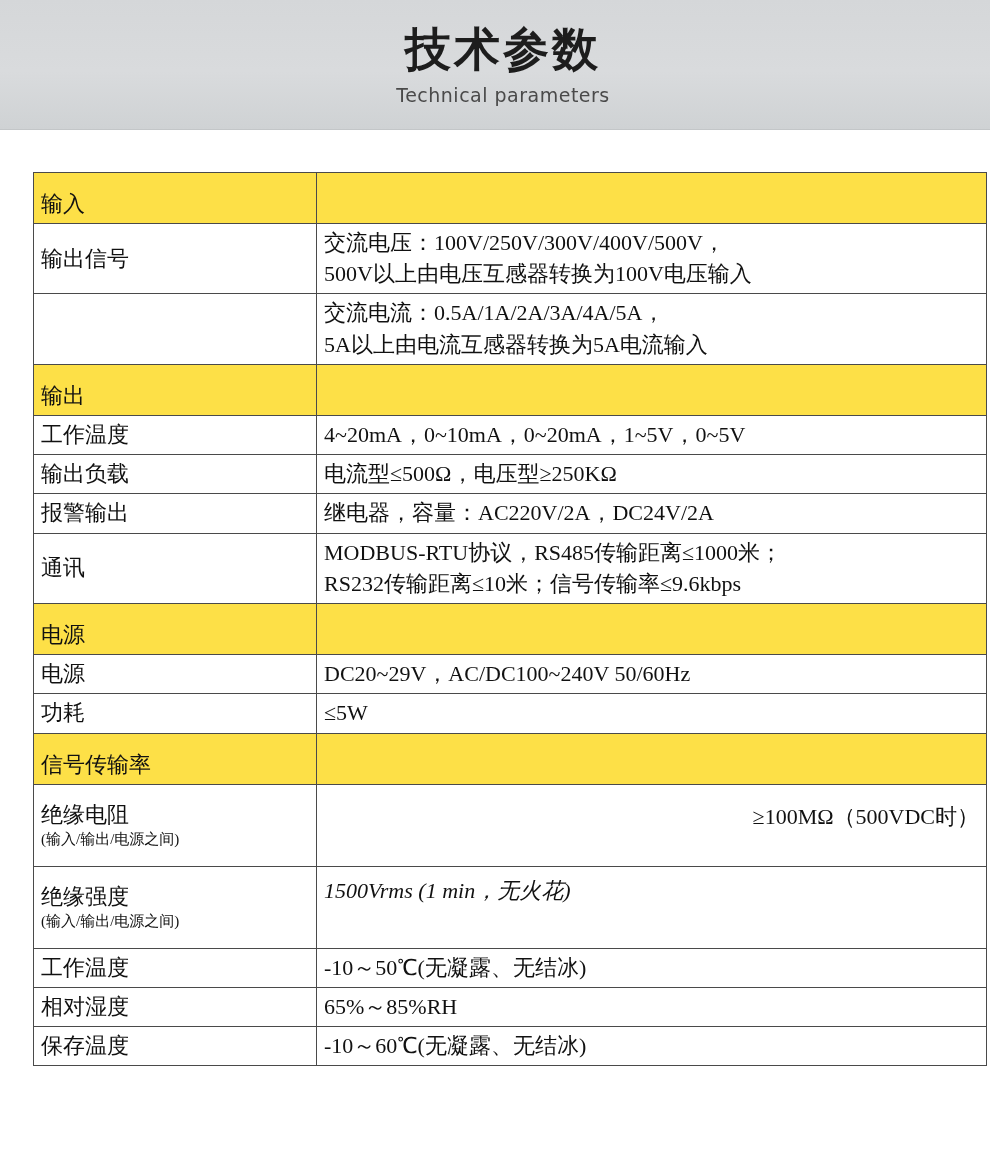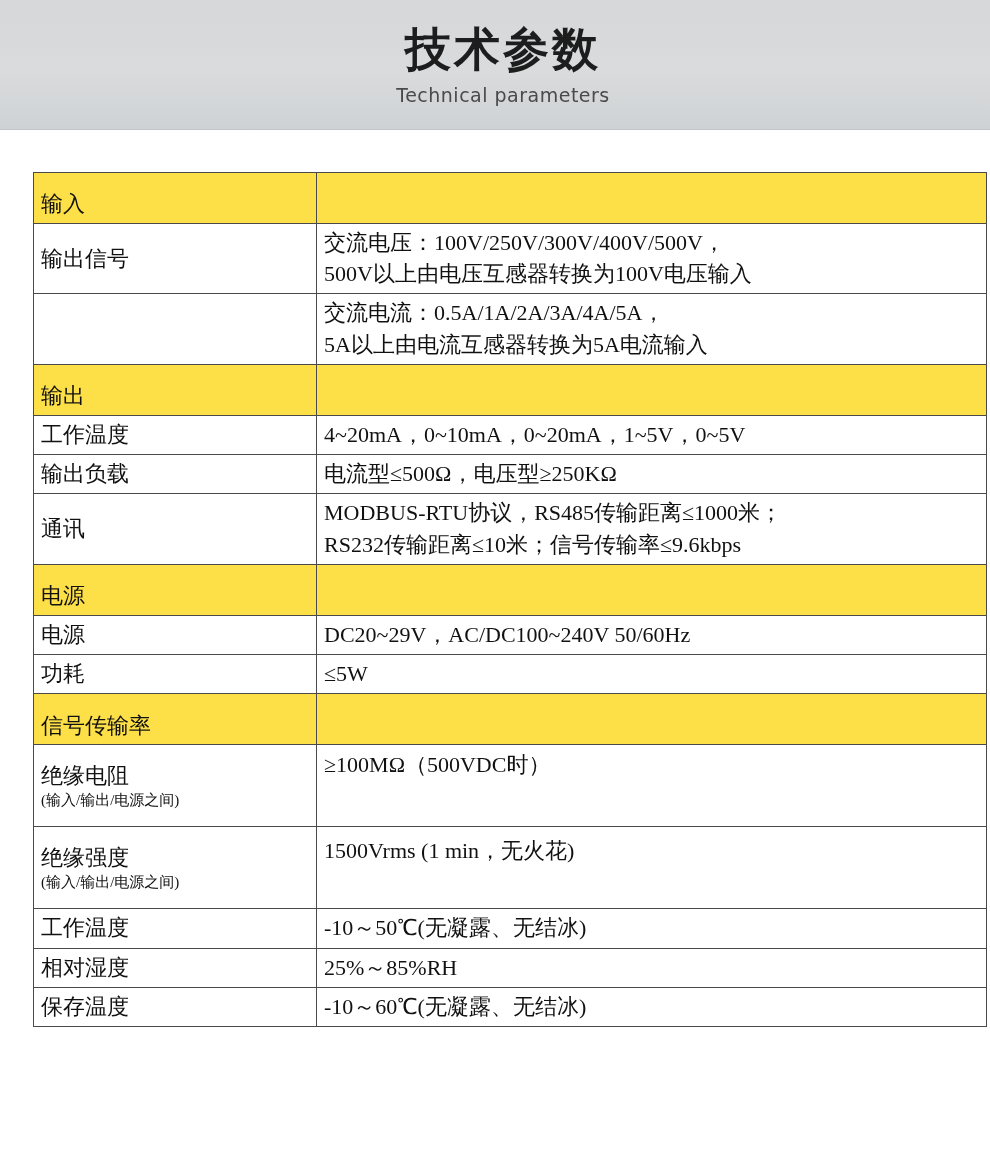--- a/index.html
+++ b/index.html
@@ -131,20 +131,24 @@
       <tr>
         <td class="label">工作温度</td>
         <td class="value">4~20mA，0~10mA，0~20mA，1~5V，0~5V</td>
       </tr>
 
       <tr>
         <td class="label">输出负载</td>
         <td class="value">电流型≤500Ω，电压型≥250KΩ</td>
       </tr>
 
+      <tr>
+        <td class="label">报警输出</td>
+        <td class="value">继电器，容量：AC220V/2A，DC24V/2A</td>
+      </tr>
 
       <tr>
         <td class="label">通讯</td>
         <td class="value twoline">
           <span class="line">MODBUS-RTU协议，RS485传输距离≤1000米；</span>
           <span class="line">RS232传输距离≤10米；信号传输率≤9.6kbps</span>
         </td>
       </tr>
 
       <tr class="section">
@@ -165,39 +169,39 @@
       <tr class="section">
         <td class="label">信号传输率</td>
         <td class="value"></td>
       </tr>
 
       <tr>
         <td class="label tall">
           <span class="line">绝缘电阻</span>
           <span class="sub-note">(输入/输出/电源之间)</span>
         </td>
-        <td class="value" style="vertical-align:top;padding-top:4px;">≥100MΩ（500VDC时）</td>
+        <td class="value" style="vertical-align:top;padding-top:16px;text-align:right;">≥100MΩ（500VDC时）</td>
       </tr>
 
       <tr>
         <td class="label tall">
           <span class="line">绝缘强度</span>
           <span class="sub-note">(输入/输出/电源之间)</span>
         </td>
-        <td class="value" style="vertical-align:top;padding-top:8px;">1500Vrms (1 min，无火花)</td>
+        <td class="value" style="vertical-align:top;padding-top:8px;font-style:italic;">1500Vrms (1 min，无火花)</td>
       </tr>
 
       <tr>
         <td class="label">工作温度</td>
         <td class="value">-10～50℃(无凝露、无结冰)</td>
       </tr>
 
       <tr>
         <td class="label">相对湿度</td>
-        <td class="value">25%～85%RH</td>
+        <td class="value">65%～85%RH</td>
       </tr>
 
       <tr>
         <td class="label">保存温度</td>
         <td class="value">-10～60℃(无凝露、无结冰)</td>
       </tr>
     </tbody>
   </table>
 </div>
 

